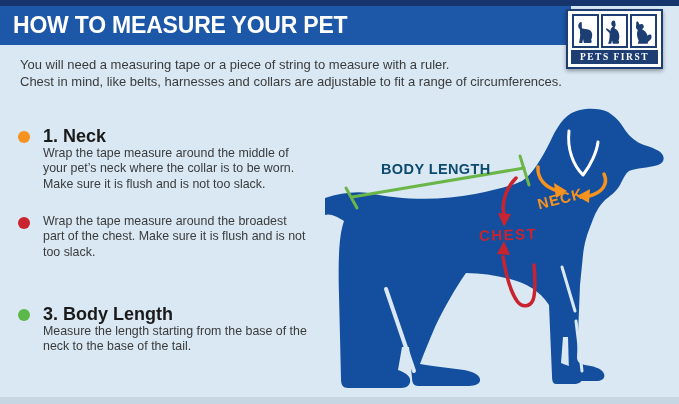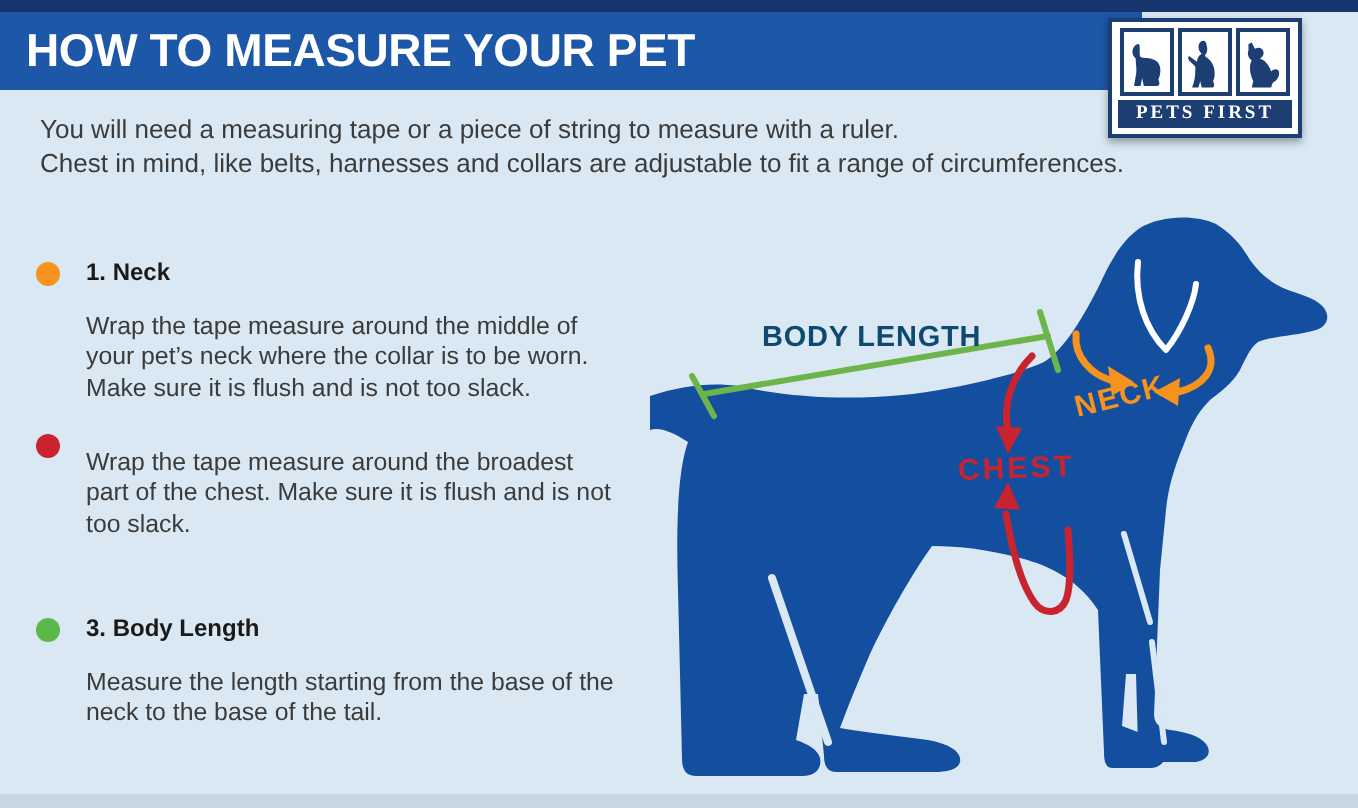--- a/index.html
+++ b/index.html
@@ -6,32 +6,32 @@
   .page{
     position:relative;width:679px;height:404px;overflow:hidden;
     font-family:"Liberation Sans",sans-serif;background:#d9e8f3;
   }
   .top-strip{position:absolute;left:0;top:0;width:679px;height:6px;}
   .header-bar{position:absolute;left:0;top:6px;width:571px;height:39px;display:flex;align-items:center;}
   .title{color:#ffffff;font-size:23px;font-weight:bold;letter-spacing:-0.2px;padding-left:13px;white-space:nowrap;}
   .intro{position:absolute;left:20px;top:57px;width:560px;font-size:13px;line-height:16.5px;color:#3b3b3b;white-space:pre-line;}
   .section{position:absolute;left:18px;display:flex;gap:13px;width:320px;}
   .bullet{width:12px;height:12px;border-radius:50%;margin-top:4px;flex:none;}
-  .sec-title{font-size:12px;font-weight:bold;color:#1a1a1a;line-height:18px;}
-  .sec-body{font-size:12.4px;line-height:15.3px;color:#3b3b3b;white-space:pre-line;margin-top:11px;}
+  .sec-title{font-size:18px;font-weight:bold;color:#1a1a1a;line-height:18px;}
+  .sec-body{font-size:12.4px;line-height:15.3px;color:#3b3b3b;white-space:pre-line;margin-top:1px;}
   #section-1{top:127px}
   #section-2{top:213px}
   #section-3{top:305px}
   .diagram{position:absolute;left:325px;top:105px;width:354px;height:299px;}
   .lbl{position:absolute;font-weight:bold;white-space:nowrap;}
   #lbl-bodylength{left:381px;top:161px;font-size:14.5px;letter-spacing:0.4px;}
   #lbl-neck{left:537px;top:190px;font-size:15px;letter-spacing:1px;transform:rotate(-14deg);}
   #lbl-chest{left:479px;top:226px;font-size:15px;letter-spacing:1.5px;transform:rotate(-2deg);}
   .logo{
-    position:absolute;left:554px;top:9px;width:97px;box-sizing:border-box;
+    position:absolute;left:566px;top:9px;width:97px;box-sizing:border-box;
     background:#ffffff;border:2px solid #1c3e73;padding:3px 3px 3px;
     box-shadow:0 2px 4px rgba(0,0,0,0.35);
   }
   .logo-dogs{display:flex;gap:2px;justify-content:center;}
   .logo-dog-box{width:27px;height:34px;border:2px solid #1c3e73;box-sizing:border-box;background:#ffffff;display:flex;align-items:flex-end;justify-content:center;}
   .logo-bar{margin-top:2px;height:14px;display:flex;align-items:center;justify-content:center;
     color:#ffffff;font-family:"Liberation Serif",serif;font-weight:bold;font-size:9.5px;letter-spacing:1.5px;}
   .bottom-strip{position:absolute;left:0;top:397px;width:679px;height:7px;}
 </style>
 </head>

